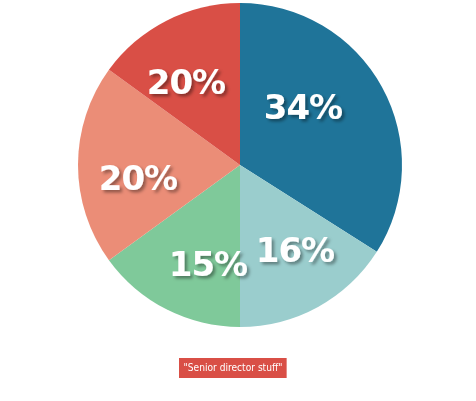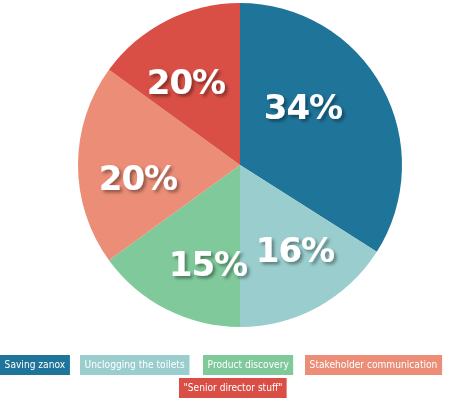--- a/index.html
+++ b/index.html
@@ -98,24 +98,18 @@
           <text class="slice-label" x="303" y="109" filter="url(#label-shadow)">34%</text>
           <text class="slice-label" x="295" y="252" filter="url(#label-shadow)">16%</text>
           <text class="slice-label" x="208" y="266" filter="url(#label-shadow)">15%</text>
           <text class="slice-label" x="138" y="180" filter="url(#label-shadow)">20%</text>
           <text class="slice-label" x="186" y="84" filter="url(#label-shadow)">20%</text>
         </g>
     </svg>
   </div>
 
   <div id="legend">
-      <div class="legend-row row-1">
-        <span class="legend-chip" style="background: rgb(31, 116, 153);">Saving zanox</span>
-        <span class="legend-chip" style="background: rgb(154, 205, 205);">Unclogging the toilets</span>
-        <span class="legend-chip" style="background: rgb(127, 201, 154);">Product discovery</span>
-        <span class="legend-chip" style="background: rgb(235, 141, 119);">Stakeholder communication</span>
-      </div>
       <div class="legend-row row-2">
         <span class="legend-chip" style="background: rgb(217, 79, 70);">"Senior director stuff"</span>
       </div>
     </div>
 
 </div>
 
 </body></html>

